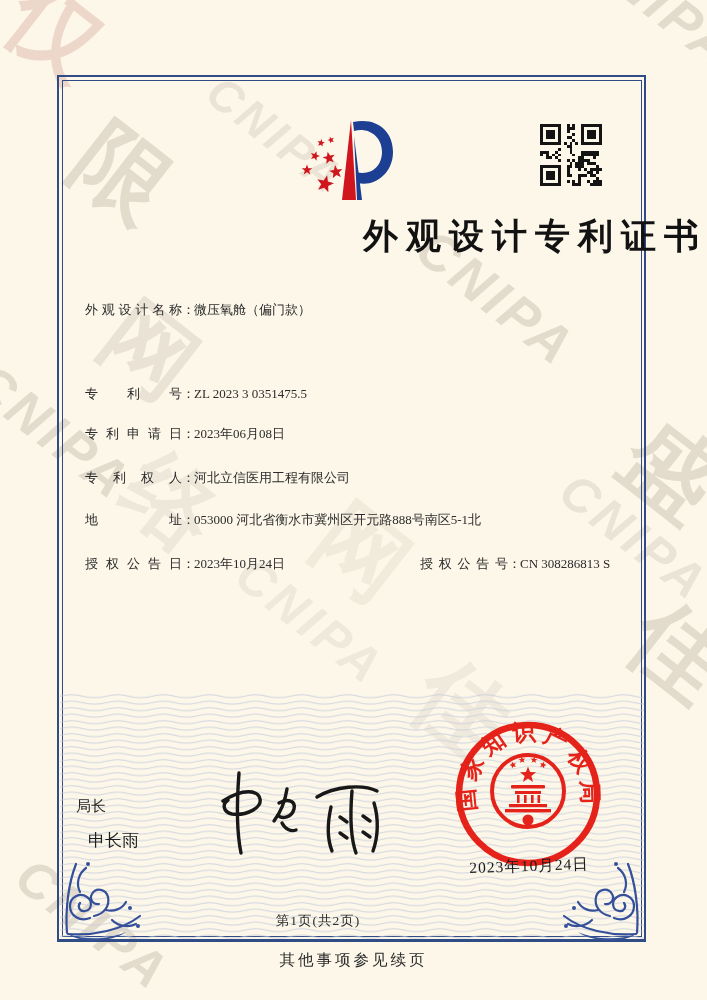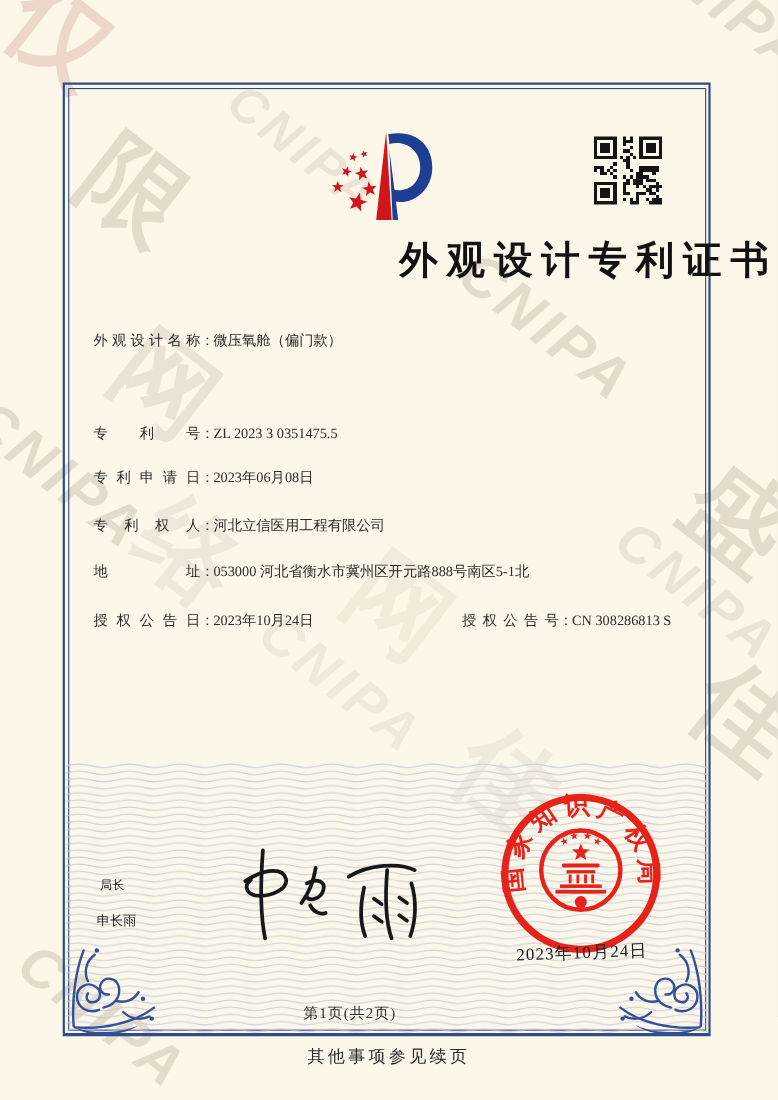--- a/index.html
+++ b/index.html
@@ -31,23 +31,23 @@
   .flabel{display:inline-block;width:97px;text-align:justify;text-align-last:justify;vertical-align:bottom;}
   .fcolon{display:inline-block;width:12px;}
   .fvalue{margin-left:0;}
   .fpair2{position:absolute;left:335px;top:0;}
   .fpair2 .flabel{width:88px;}
   
   .bodytext{position:absolute;left:85px;top:589px;width:554px;font-size:14.5px;
             line-height:20.5px;color:#2d2d2d;text-align:justify;}
   .bodytext p{margin:0 0 5px 0;text-indent:2em;}
   
-  .sig-label{position:absolute;left:91px;top:797px;font-size:11px;color:#1f1f1f;
+  .sig-label{position:absolute;left:76px;top:797px;font-size:15px;color:#1f1f1f;
              font-family:Liberation Serif, serif;}
-  .sig-name{position:absolute;left:88px;top:829px;font-size:12px;color:#1f1f1f;
+  .sig-name{position:absolute;left:88px;top:829px;font-size:17px;color:#1f1f1f;
             font-family:"Liberation Sans","DejaVu Sans",sans-serif;}
   .sig-svg{position:absolute;left:205px;top:760px;width:190px;height:102px;}
   
   .seal{position:absolute;left:453px;top:719px;width:150px;height:150px;}
   .seal-date{position:absolute;left:443px;top:856px;width:172px;text-align:center;
              font-size:15.5px;color:#1a1a1a;letter-spacing:1px;transform:rotate(-2deg);}
   
   .pageinfo{position:absolute;left:0;top:912px;width:636px;text-align:center;
             font-size:13.5px;letter-spacing:1px;color:#2e2e2e;}
   .note{position:absolute;left:0;top:950px;width:707px;text-align:center;

